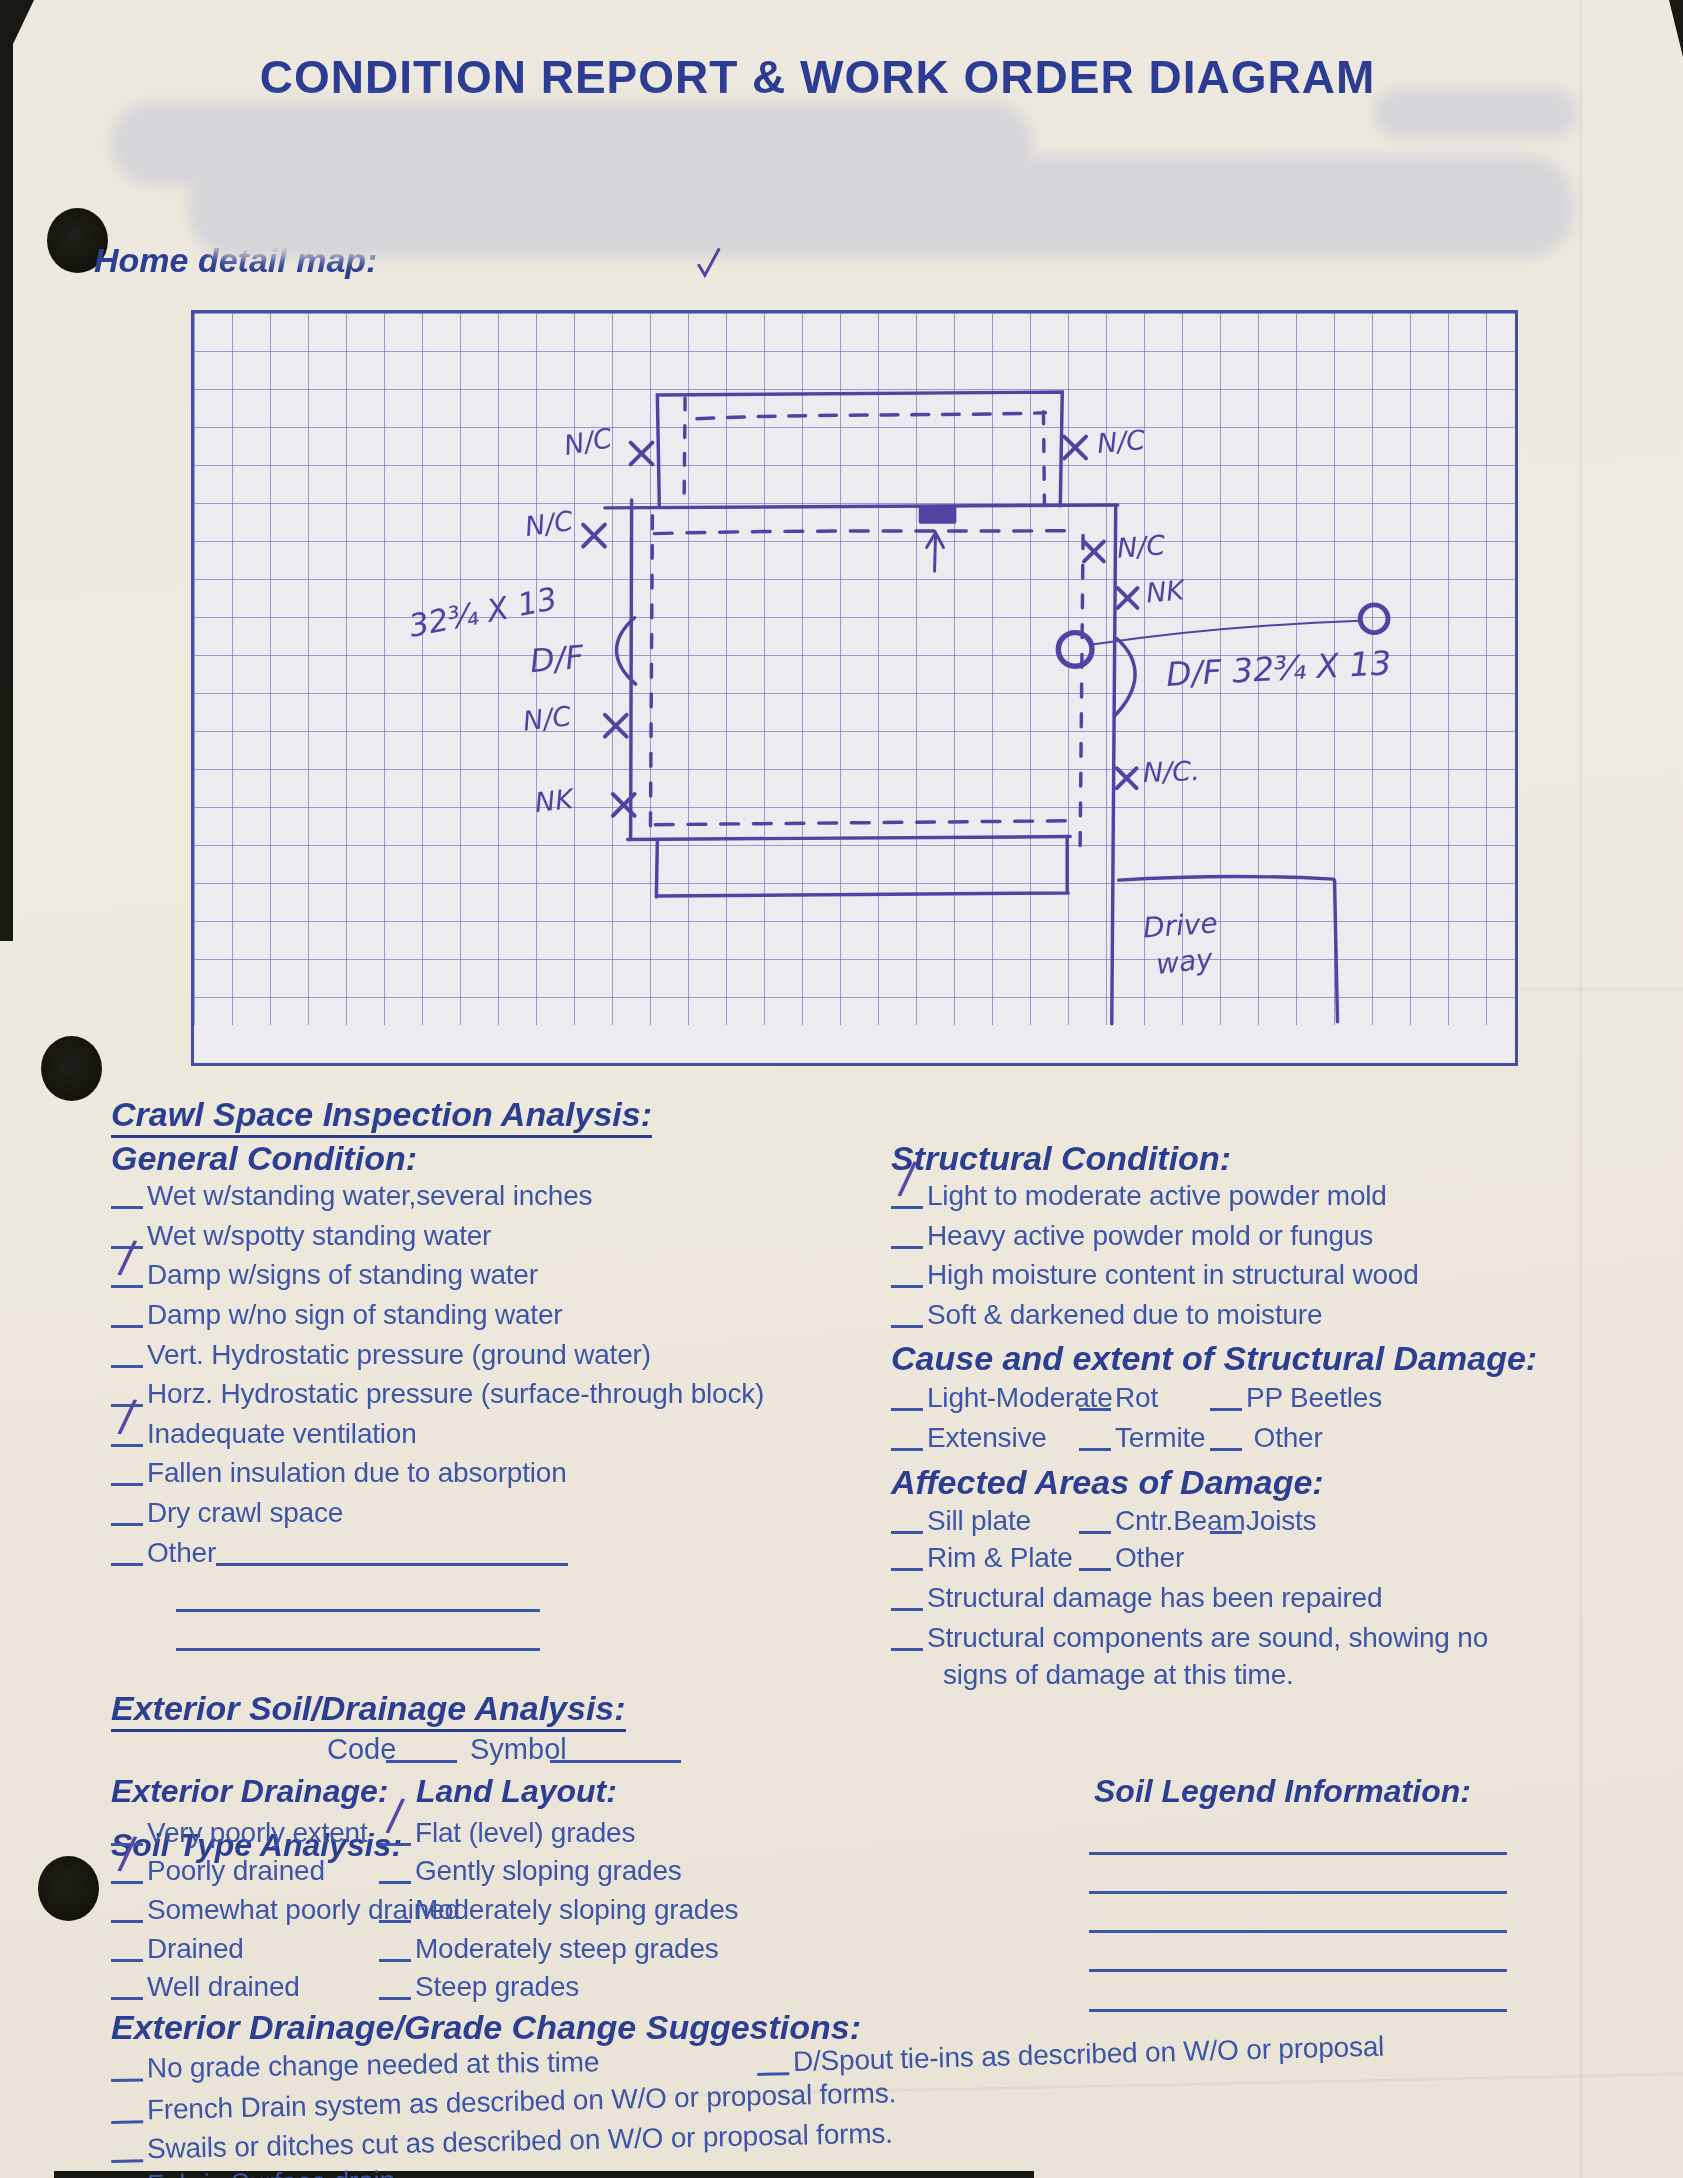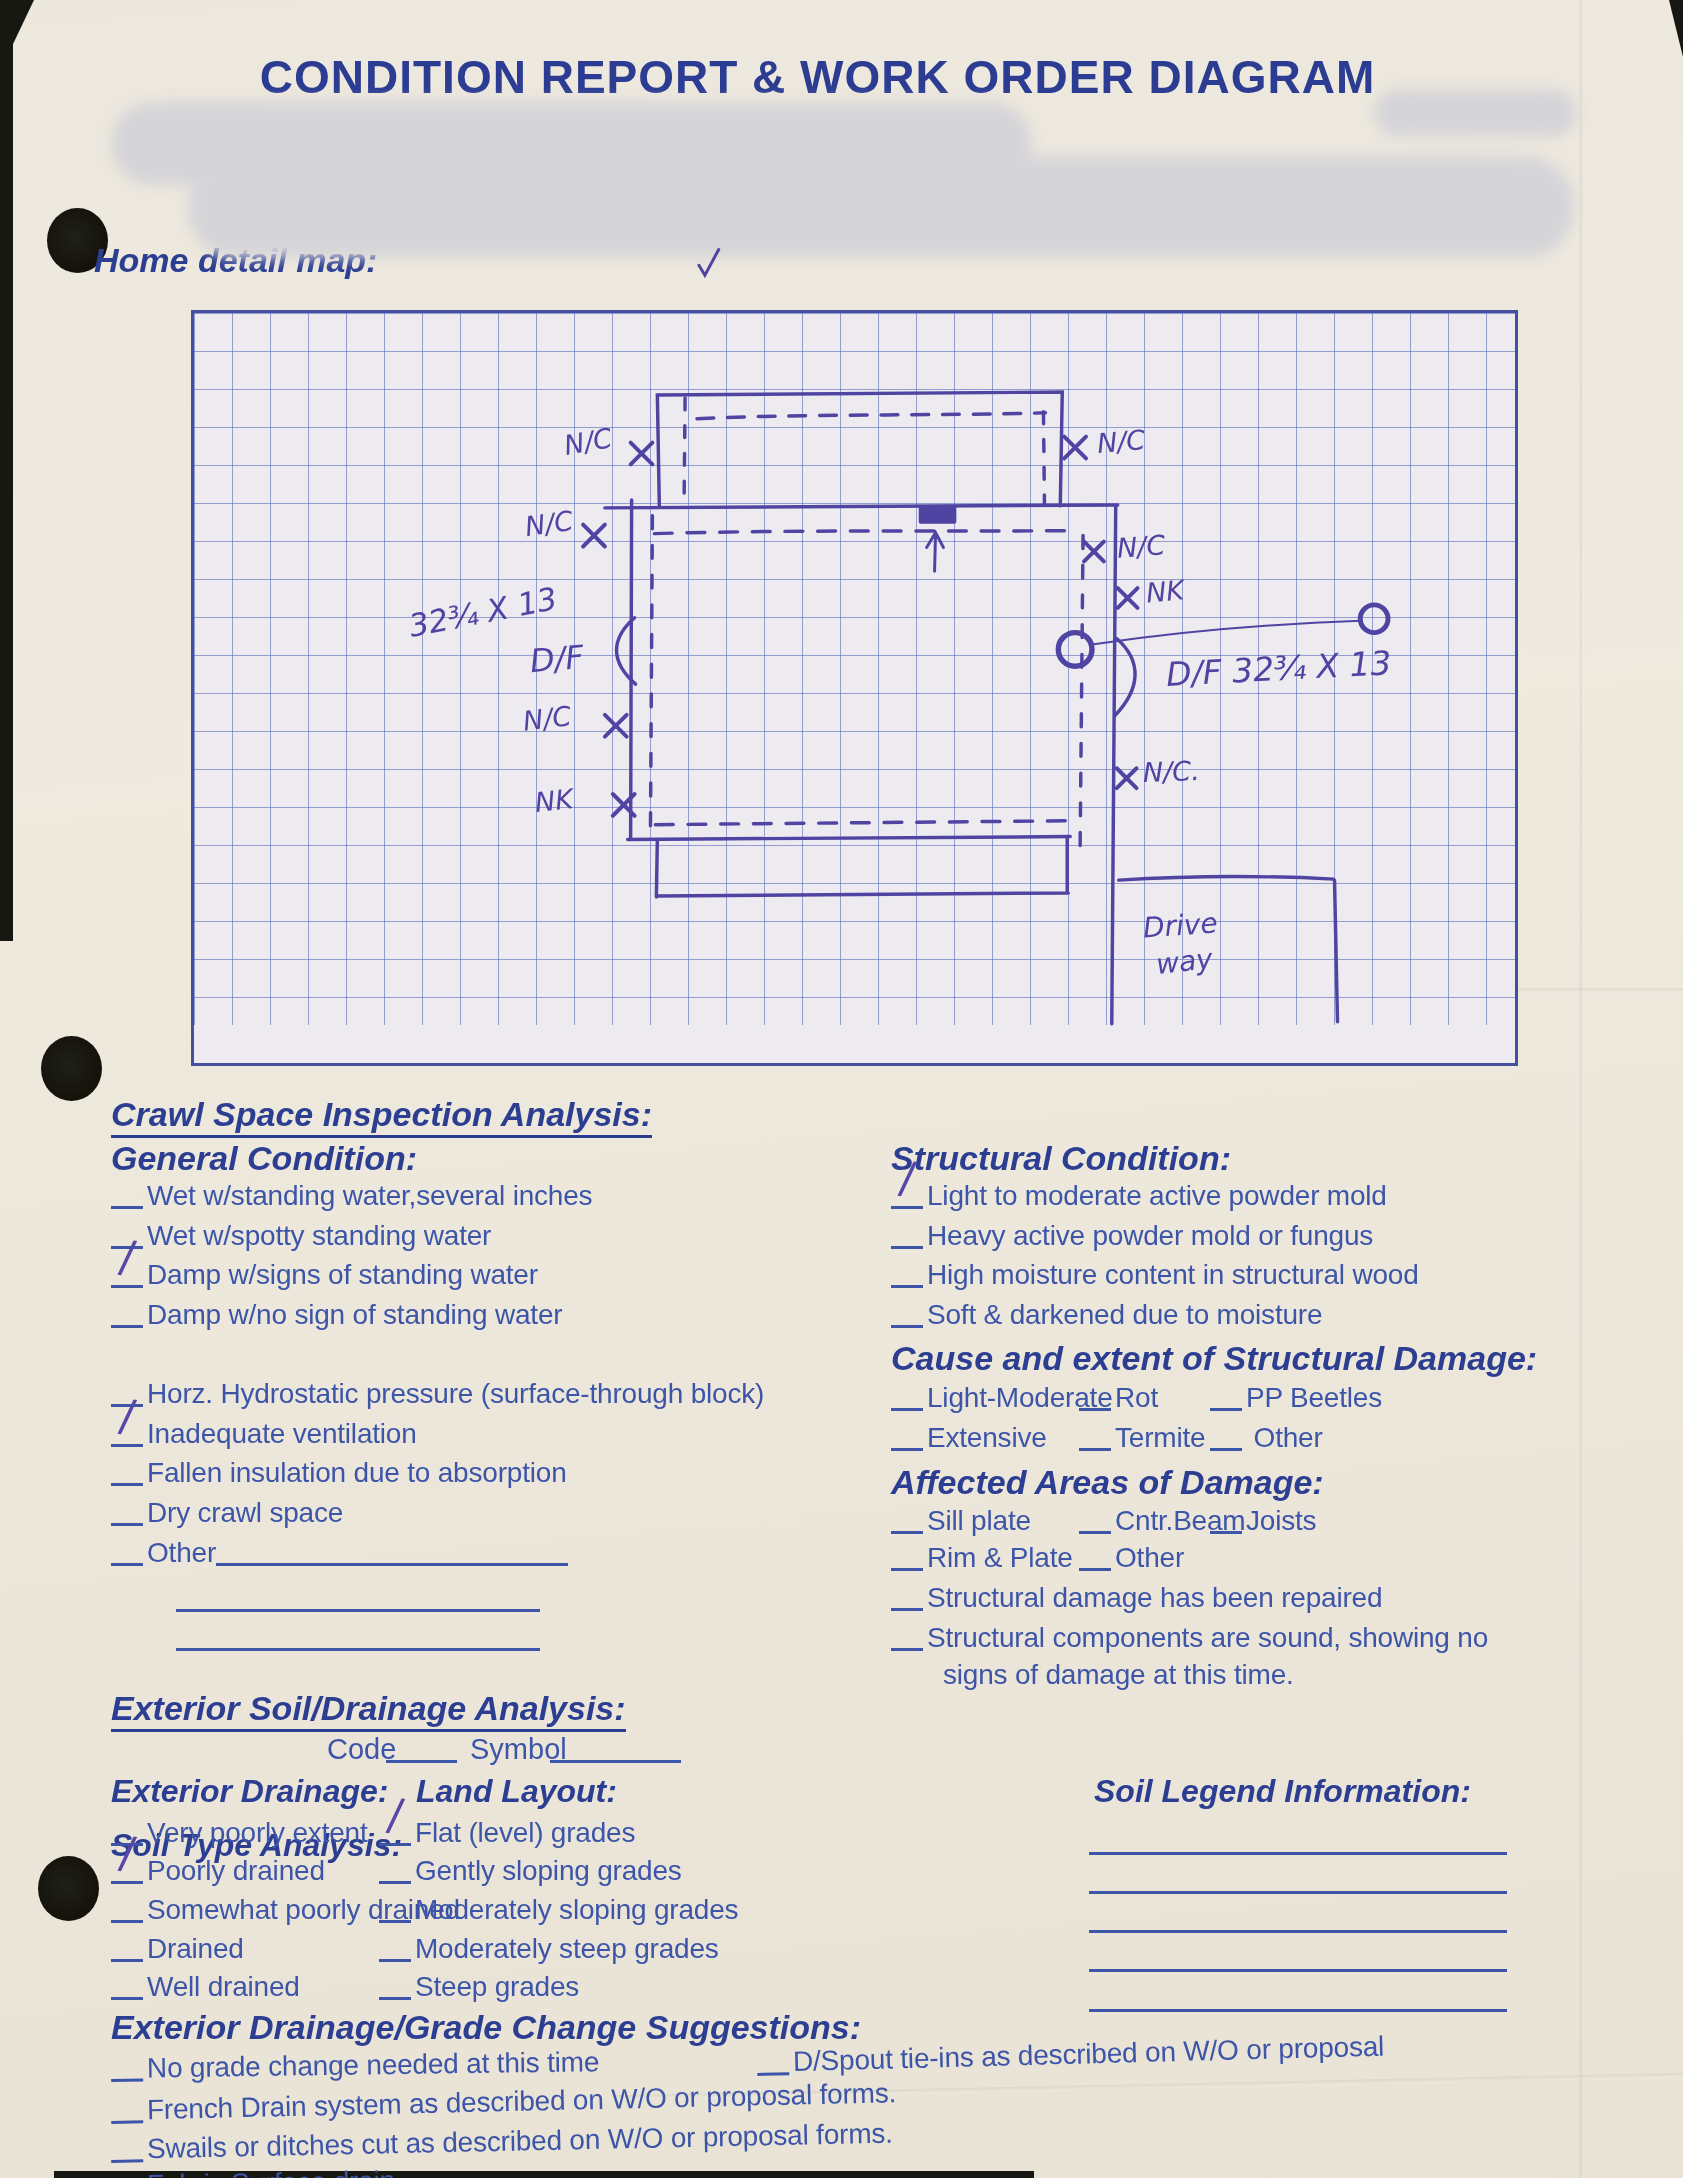--- a/index.html
+++ b/index.html
@@ -136,20 +136,21 @@
   <div class="hand" style="left:1143px;top:909px;transform:rotate(-4deg);font-size:28px;">Drive</div>
   <div class="hand" style="left:1156px;top:945px;transform:rotate(-6deg);font-size:28px;">way</div>
 
   <div class="h1 ul" style="left:111px;top:1095px;">Crawl Space Inspection Analysis:</div>
   <div class="h1" style="left:111px;top:1139px;">General Condition:</div>
 
   <div class="item" style="left:111px;top:1180px;"><span class="blank"></span><span>Wet w/standing water,several inches</span></div>
   <div class="item" style="left:111px;top:1220px;"><span class="blank"></span><span>Wet w/spotty standing water</span></div>
   <div class="item checked" style="left:111px;top:1259px;"><span class="blank"></span><span>Damp w/signs of standing water</span></div>
   <div class="item" style="left:111px;top:1299px;"><span class="blank"></span><span>Damp w/no sign of standing water</span></div>
+  <div class="item" style="left:111px;top:1339px;"><span class="blank"></span><span>Vert. Hydrostatic pressure (ground water)</span></div>
   <div class="item" style="left:111px;top:1378px;"><span class="blank"></span><span>Horz. Hydrostatic pressure (surface-through block)</span></div>
   <div class="item checked" style="left:111px;top:1418px;"><span class="blank"></span><span>Inadequate ventilation</span></div>
   <div class="item" style="left:111px;top:1457px;"><span class="blank"></span><span>Fallen insulation due to absorption</span></div>
   <div class="item" style="left:111px;top:1497px;"><span class="blank"></span><span>Dry crawl space</span></div>
   <div class="item" style="left:111px;top:1537px;"><span class="blank"></span><span>Other</span><span class="fill" style="width:352px;"></span></div>
   <div class="xline" style="left:176px;top:1609px;width:364px;"></div>
   <div class="xline" style="left:176px;top:1648px;width:364px;"></div>
 
   <div class="h1" style="left:891px;top:1139px;">Structural Condition:</div>
   <div class="item checked" style="left:891px;top:1180px;"><span class="blank"></span><span>Light to moderate active powder mold</span></div>

